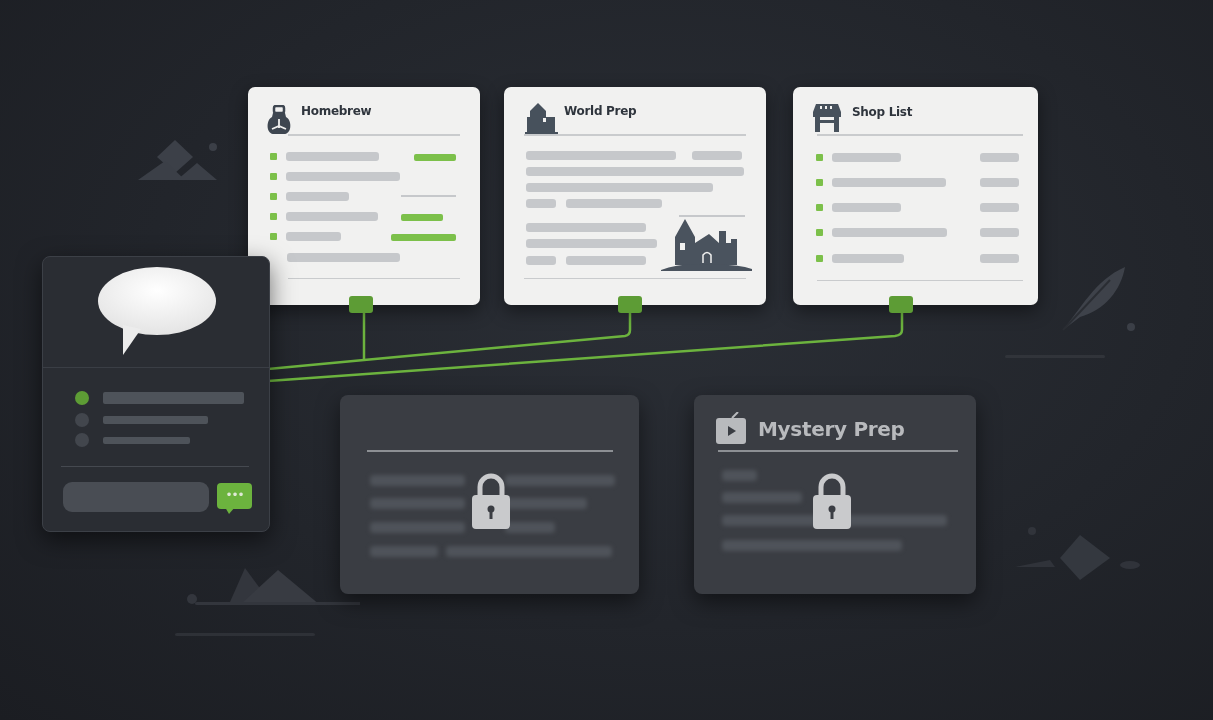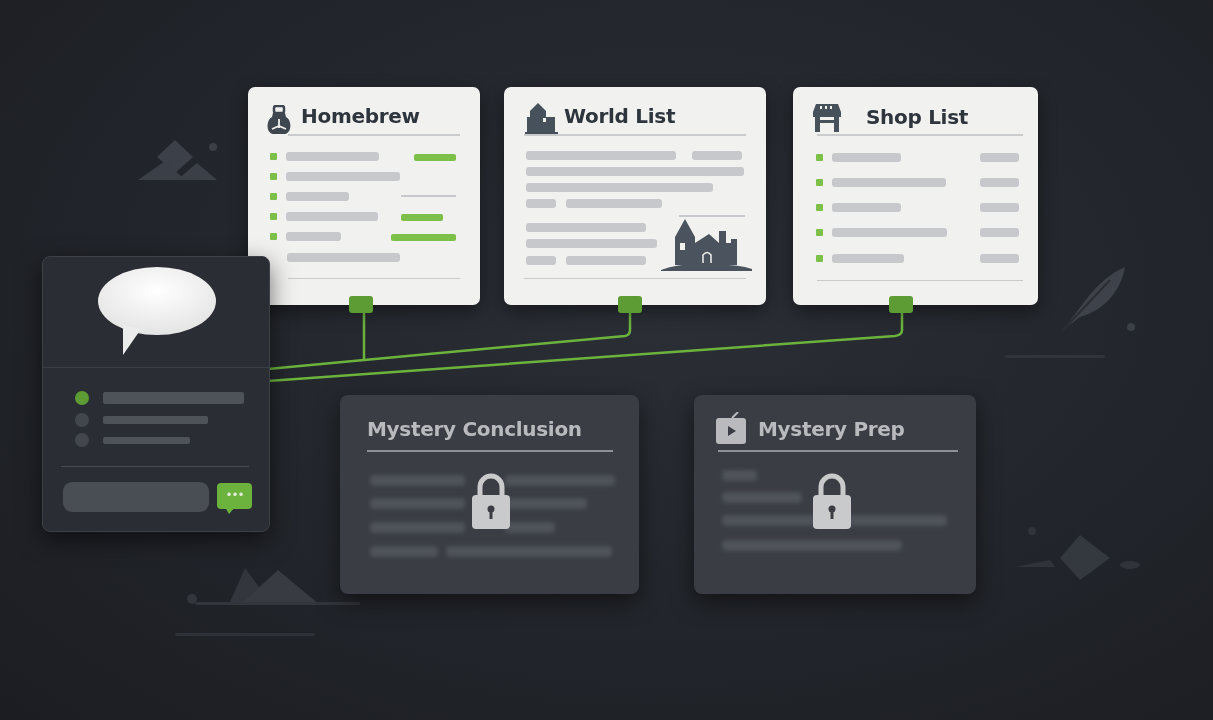--- a/index.html
+++ b/index.html
@@ -7,21 +7,21 @@
     width: 1213px; height: 720px; overflow: hidden; position: relative;
     background: radial-gradient(ellipse at 55% 40%, #2b2f36 0%, #22252b 55%, #1b1d22 100%);
     font-family: "DejaVu Sans", sans-serif;
   }
   .abs { position: absolute; }
   .card {
     position: absolute; background: #f1f1f0; border-radius: 7px;
     box-shadow: 0 6px 18px rgba(0,0,0,0.45);
   }
   .card-title {
-    position: absolute; font-weight: bold; color: #2f353d; font-size: 20px; letter-spacing: -0.3px;
+    position: absolute; font-weight: bold; color: #2f353d; font-size: 12px; letter-spacing: -0.3px;
   }
   .hr { position: absolute; height: 2px; background: #c9cbcd; }
   .bar { position: absolute; height: 9px; background: #c6c8cb; border-radius: 3px; }
   .gbar { position: absolute; height: 7px; background: #7cc04a; border-radius: 2px; }
   .gdot { position: absolute; width: 7px; height: 7px; background: #7cc04a; border-radius: 1px; }
   .thin { position: absolute; height: 2px; background: #c6c8cb; }
   .connector {
     position: absolute; width: 24px; height: 17px; background: #5d9c35; border-radius: 3px;
   }
   .locked {
@@ -105,21 +105,21 @@
   <div class="hr" style="left:40px;top:191px;width:172px;height:1px"></div>
 </div>
 <div class="connector" style="left:349px;top:296px"></div>
 
 <div class="card" style="left:504px;top:87px;width:262px;height:218px">
   <svg class="abs" style="left:20px;top:14px" width="34" height="34" viewBox="0 0 34 34">
     <path d="M3,32 L3,16 L6,16 L6,10 L14,2 L22,10 L22,16 L31,16 L31,32 Z" fill="#47515c"></path>
     <rect x="19" y="17" width="3" height="4" fill="#f1f1f0"></rect>
     <rect x="1" y="31" width="33" height="2" fill="#47515c"></rect>
   </svg>
-  <div class="card-title" style="left:60px;top:17px">World List</div>
+  <div class="card-title" style="left:60px;top:17px">World Prep</div>
   <div class="hr" style="left:20px;top:47px;width:222px"></div>
   <div class="bar" style="left:22px;top:64px;width:150px"></div>
   <div class="bar" style="left:188px;top:64px;width:50px"></div>
   <div class="bar" style="left:22px;top:80px;width:218px"></div>
   <div class="bar" style="left:22px;top:96px;width:187px"></div>
   <div class="bar" style="left:22px;top:112px;width:30px"></div>
   <div class="bar" style="left:62px;top:112px;width:96px"></div>
   <div class="thin" style="left:175px;top:128px;width:66px"></div>
   <div class="bar" style="left:22px;top:136px;width:120px"></div>
   <div class="bar" style="left:22px;top:152px;width:131px"></div>
@@ -139,21 +139,21 @@
   <svg class="abs" style="left:18px;top:15px" width="32" height="32" viewBox="0 0 32 32">
     <path d="M2,10 L5,2 L27,2 L30,10 Z" fill="#47515c"></path>
     <rect x="9" y="4" width="2" height="3" fill="#f1f1f0"></rect>
       <rect x="14" y="4" width="2" height="3" fill="#f1f1f0"></rect>
       <rect x="19" y="4" width="2" height="3" fill="#f1f1f0"></rect>
     <rect x="2" y="10" width="28" height="5" fill="#47515c"></rect>
     <rect x="4" y="15" width="5" height="15" fill="#47515c"></rect>
     <rect x="23" y="15" width="5" height="15" fill="#47515c"></rect>
     <rect x="9" y="18" width="14" height="3" fill="#47515c"></rect>
   </svg>
-  <div class="card-title" style="left:73px;top:18px">Shop List</div>
+  <div class="card-title" style="left:59px;top:18px">Shop List</div>
   <div class="hr" style="left:24px;top:47px;width:206px"></div>
   <div class="gdot" style="left:23px;top:67px"></div>
   <div class="bar" style="left:39px;top:66px;width:69px"></div>
   <div class="bar" style="left:187px;top:66px;width:39px"></div>
   <div class="gdot" style="left:23px;top:92px"></div>
   <div class="bar" style="left:39px;top:91px;width:114px"></div>
   <div class="bar" style="left:187px;top:91px;width:39px"></div>
   <div class="gdot" style="left:23px;top:117px"></div>
   <div class="bar" style="left:39px;top:116px;width:69px"></div>
   <div class="bar" style="left:187px;top:116px;width:39px"></div>
@@ -185,21 +185,20 @@
   <div class="abs" style="left:60px;top:159px;width:105px;height:8px;background:#4e535a;border-radius:2px"></div>
   <div class="abs" style="left:32px;top:176px;width:14px;height:14px;border-radius:50%;background:#42464d"></div>
   <div class="abs" style="left:60px;top:180px;width:87px;height:7px;background:#4e535a;border-radius:2px"></div>
   <div class="abs" style="left:18px;top:209px;width:188px;height:1px;background:#454950"></div>
   <div class="abs" style="left:20px;top:225px;width:146px;height:30px;background:#494d54;border-radius:9px"></div>
   <div class="abs" style="left:174px;top:226px;width:35px;height:26px;background:#6cb33e;border-radius:4px;color:#dfe9d6;font-size:12px;text-align:center;line-height:25px;letter-spacing:-1px">•••</div>
   <div class="abs" style="left:182px;top:250px;width:0;height:0;border-left:4px solid transparent;border-right:6px solid transparent;border-top:7px solid #6cb33e"></div>
 </div>
 
 <div class="locked" style="left:340px;top:395px;width:299px;height:199px">
-  <div class="ltitle" style="left:27px;top:22px">Mystery Conclusion</div>
   <div class="abs" style="left:27px;top:55px;width:246px;height:2px;background:#8d9094"></div>
   <div class="blur" style="left:30px;top:80px;width:95px"></div>
   <div class="blur" style="left:165px;top:80px;width:110px"></div>
   <div class="blur" style="left:30px;top:103px;width:95px"></div>
   <div class="blur" style="left:165px;top:103px;width:82px"></div>
   <div class="blur" style="left:30px;top:127px;width:95px"></div>
   <div class="blur" style="left:165px;top:127px;width:50px"></div>
   <div class="blur" style="left:30px;top:151px;width:68px"></div>
   <div class="blur" style="left:106px;top:151px;width:166px"></div>
   <svg class="abs" style="left:130px;top:78px" width="42" height="58" viewBox="0 0 42 58">

